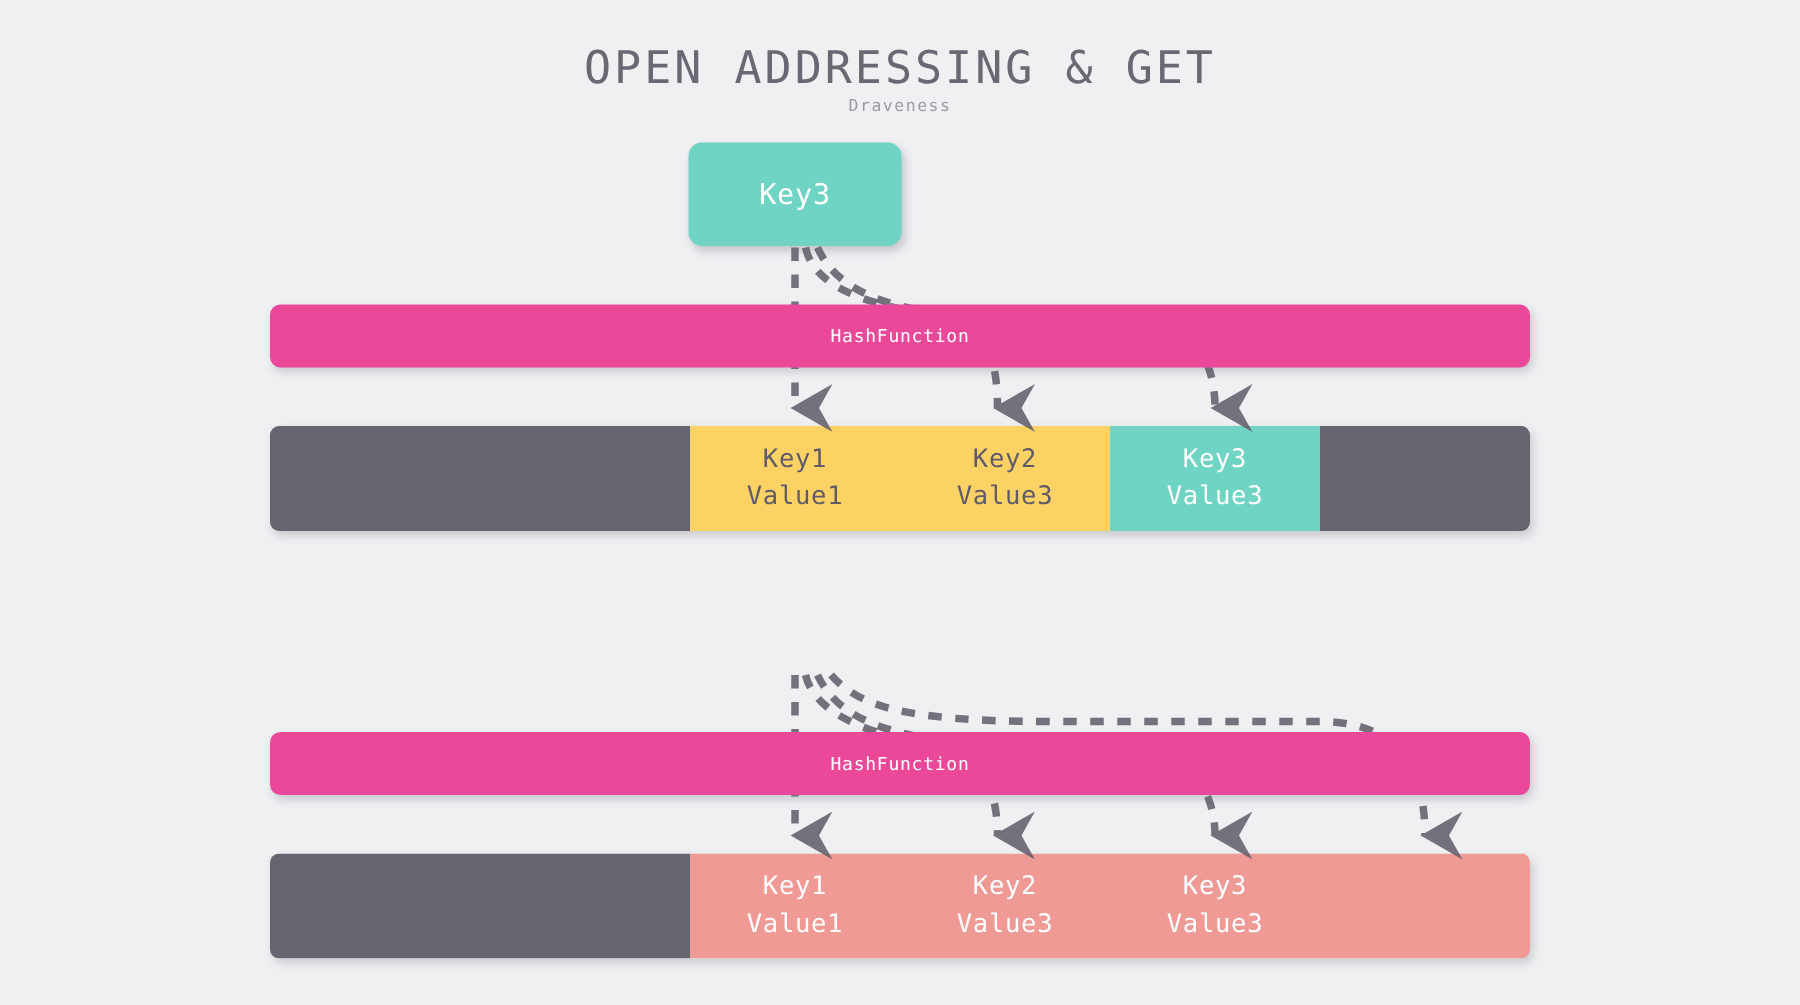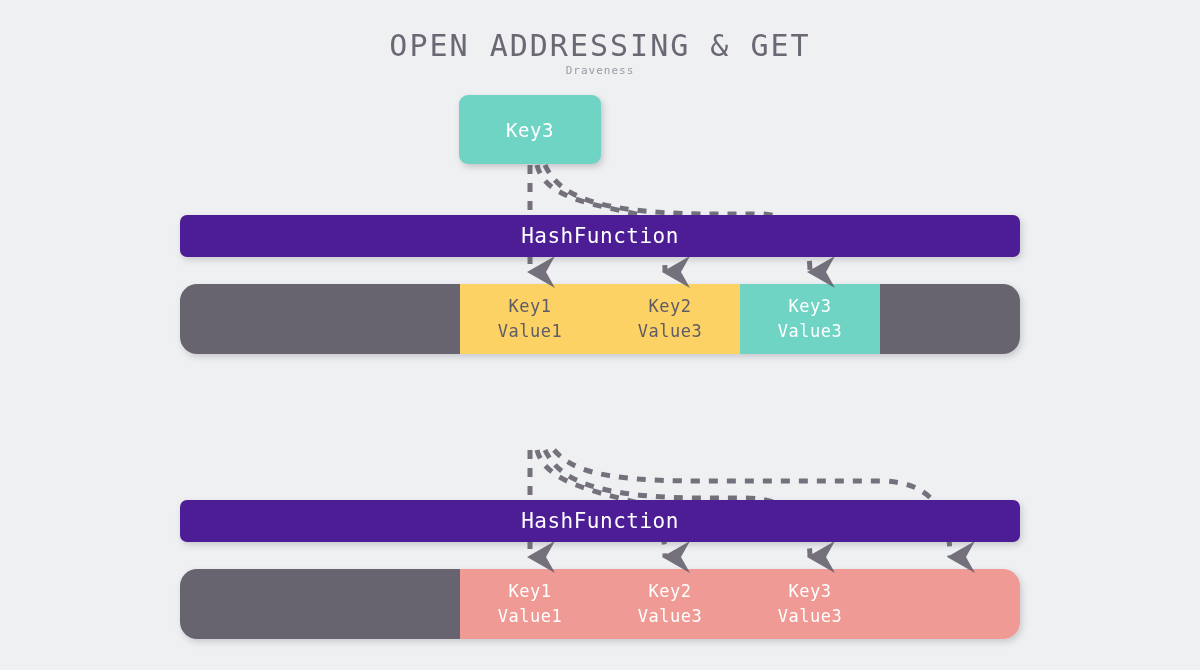--- a/index.html
+++ b/index.html
@@ -64,42 +64,41 @@
   }
   #keybox-1 { left: 459px; top: 95px; }
   #keybox-2 { left: 459px; top: 380px; }
 
   
   .hashbar {
     position: absolute;
     left: 180px;
     width: 840px;
     height: 42px;
-    background: #4c1d95;
+    background: #ec4899;
     border-radius: 7px;
     box-shadow: 2px 3px 6px rgba(90, 90, 100, 0.25);
     color: #ffffff;
-    font-size: 21px;
+    font-size: 12px;
     display: flex;
     align-items: center;
     justify-content: center;
     letter-spacing: 0.5px;
     z-index: 3;
-    margin-top: 12px;
   }
   #hashbar-1 { top: 203px; }
   #hashbar-2 { top: 488px; }
 
   
   .array {
     position: absolute;
     left: 180px;
     width: 840px;
     height: 70px;
-    border-radius: 17px;
+    border-radius: 6px;
     box-shadow: 2px 3px 6px rgba(90, 90, 100, 0.25);
     overflow: hidden;
     display: flex;
     z-index: 1;
     justify-content: center;
   }
   #array-1 { top: 284px; }
   #array-2 { top: 569px; }
 
   .seg {

